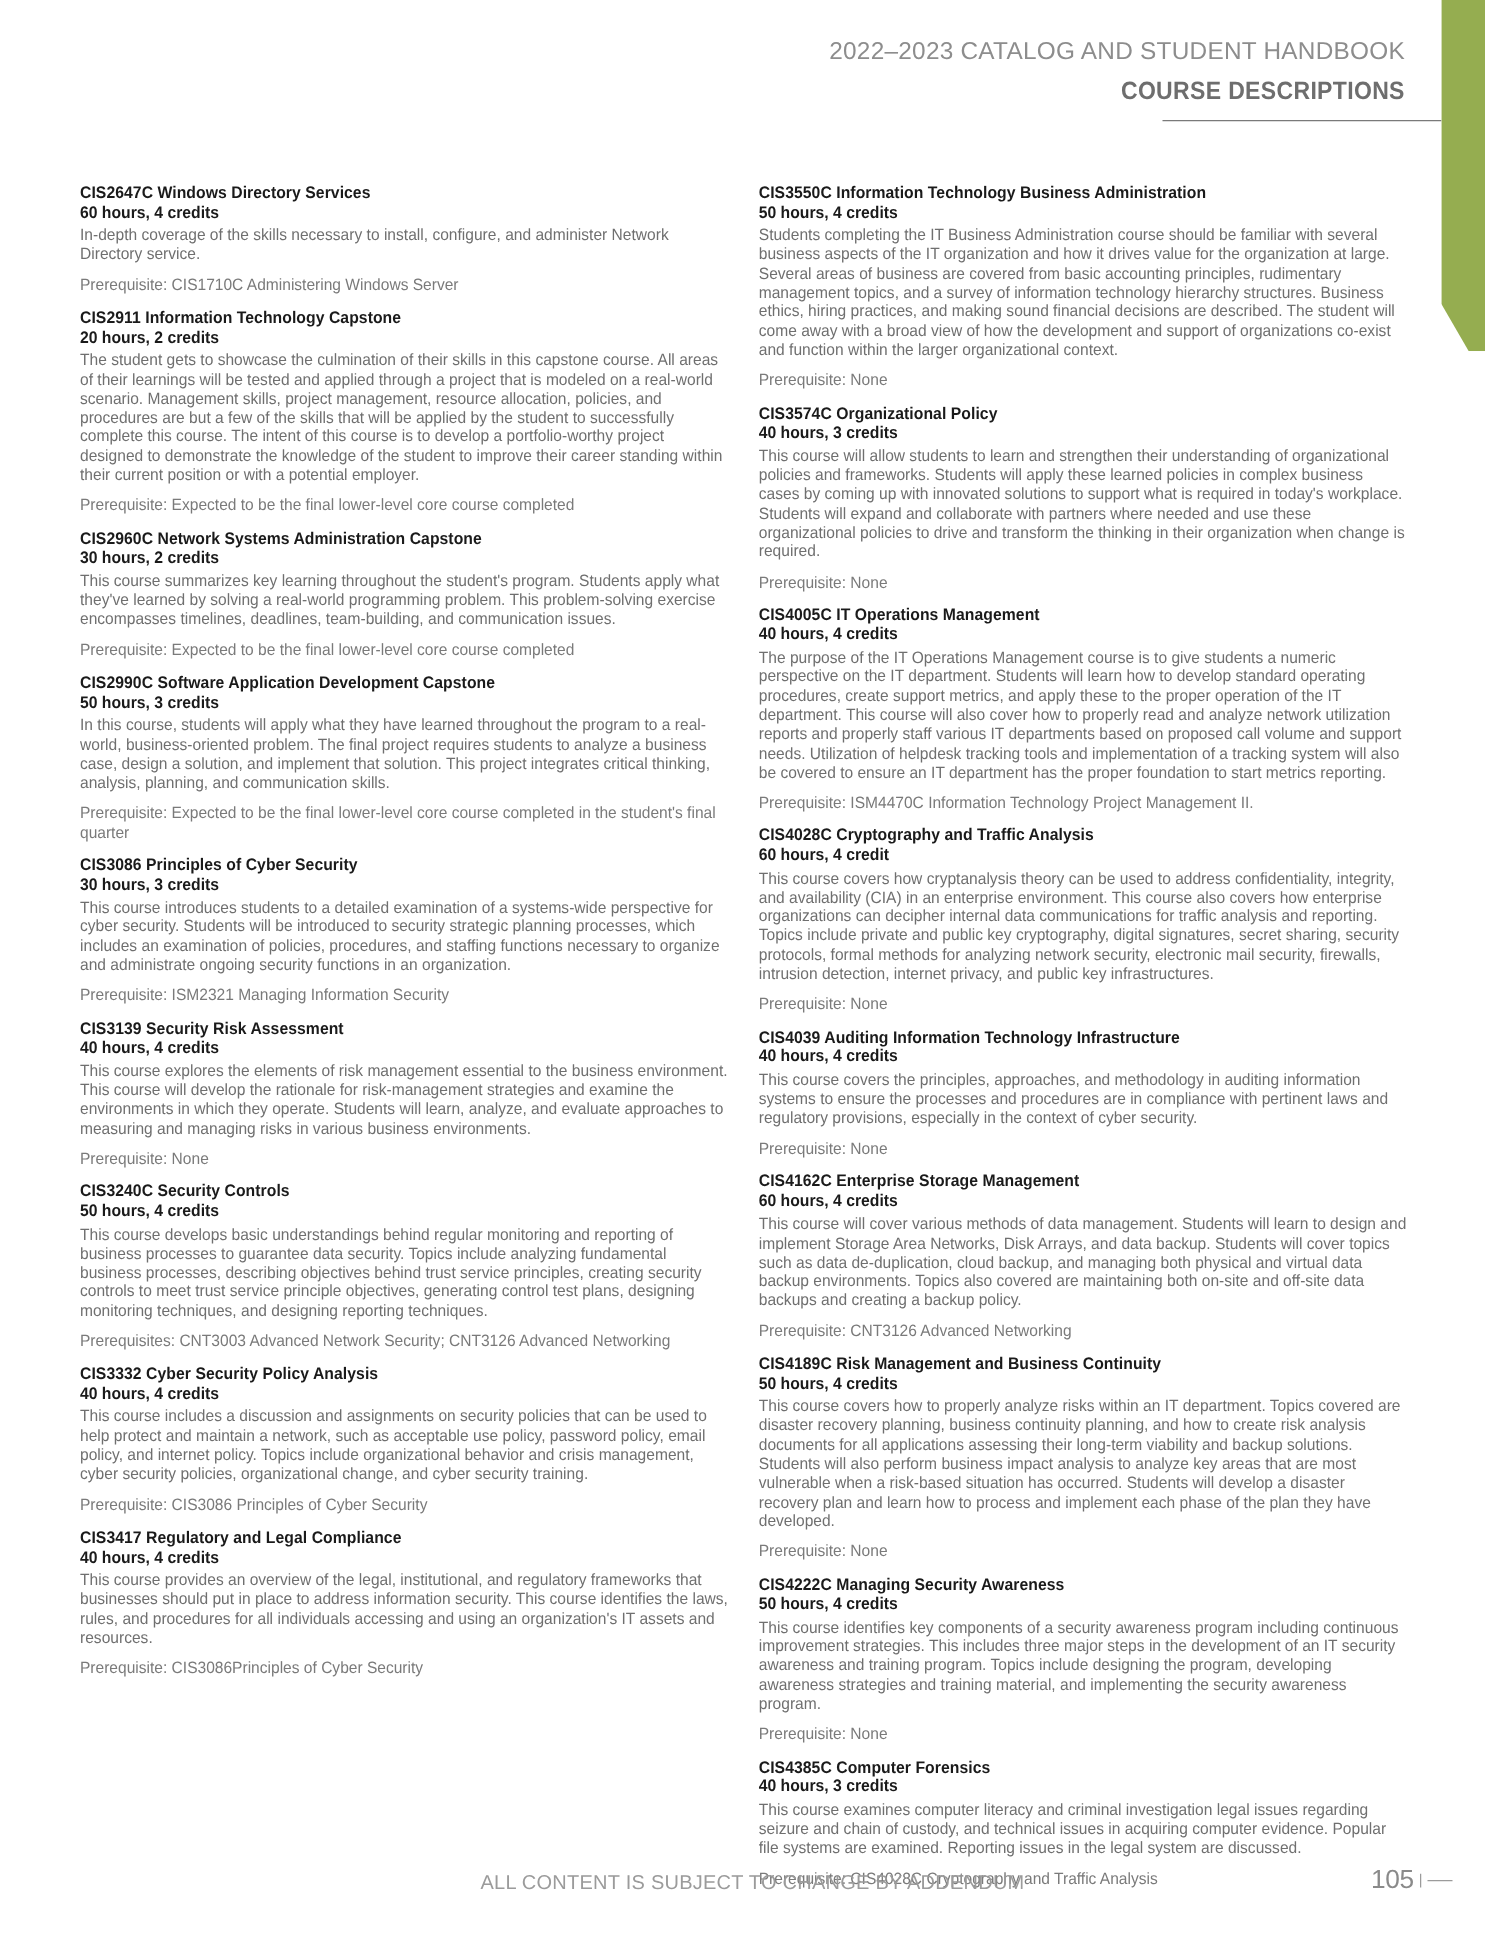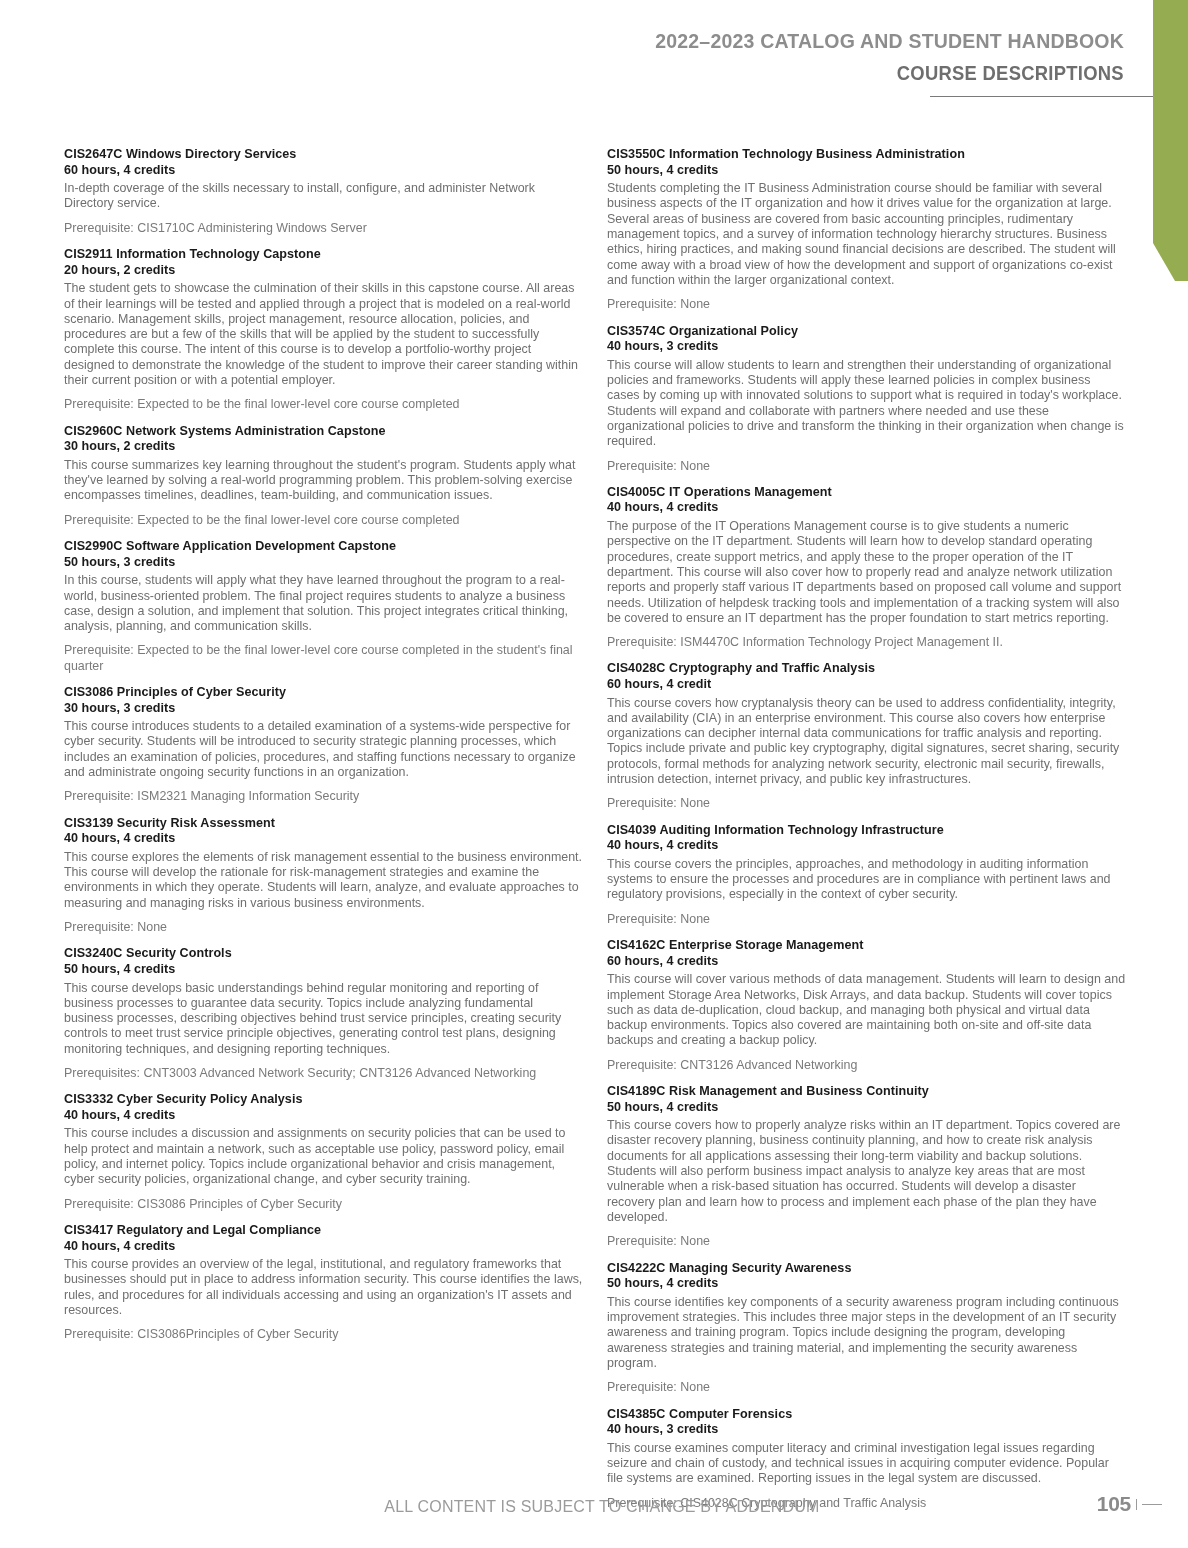--- a/index.html
+++ b/index.html
@@ -44,21 +44,21 @@
     height: 110px;
   }
   .header-kicker {
     position: absolute;
     right: 64px;
     top: 30px;
     font-size: 19.5px;
     letter-spacing: 0.2px;
     color: #8d8d8d;
     font-family: "Liberation Sans", sans-serif;
-    font-weight: 700;
+    font-weight: 400;
     white-space: nowrap;
   }
   .header-title {
     position: absolute;
     right: 64px;
     top: 62px;
     font-size: 20px;
     letter-spacing: 0.3px;
     color: #6e6e6e;
     font-weight: 700;
@@ -167,21 +167,21 @@
   .footer-pageblock {
     position: absolute;
     right: 26px;
     top: 2px;
     display: flex;
     align-items: center;
     gap: 5px;
   }
   .footer-pagenum {
     font-size: 21px;
-    font-weight: 700;
+    font-weight: 400;
     color: #8a8a8a;
     font-family: "Liberation Sans Narrow", "Liberation Sans", sans-serif;
     letter-spacing: -0.3px;
   }
   .footer-tick {
     width: 1px;
     height: 11px;
     background: #9b9b9b;
   }
   .footer-dash {

